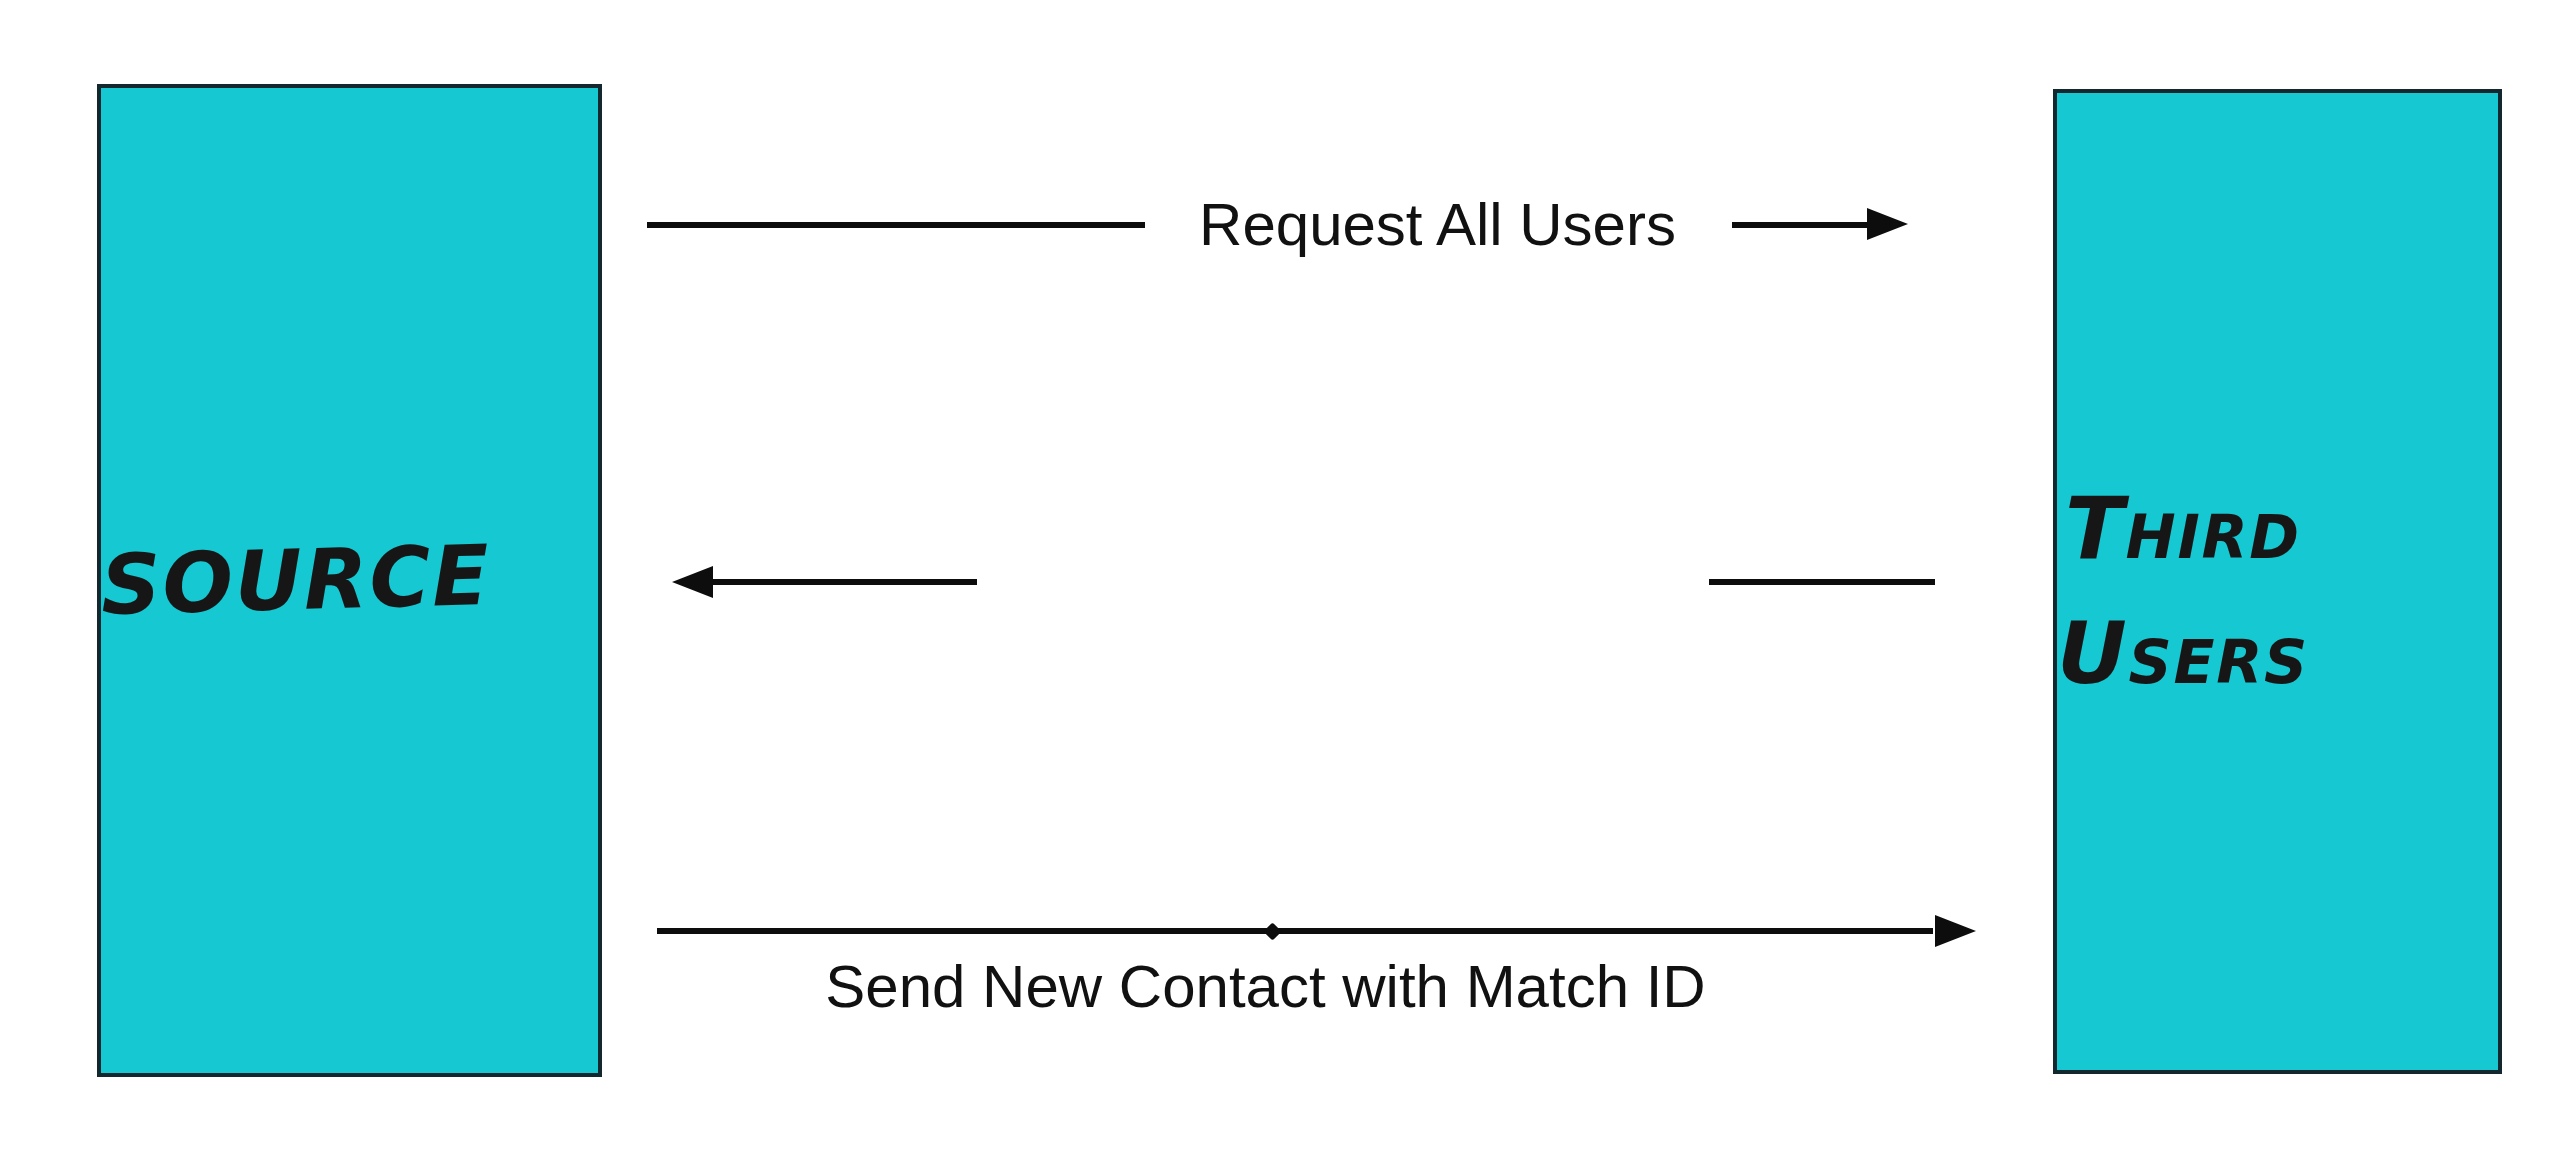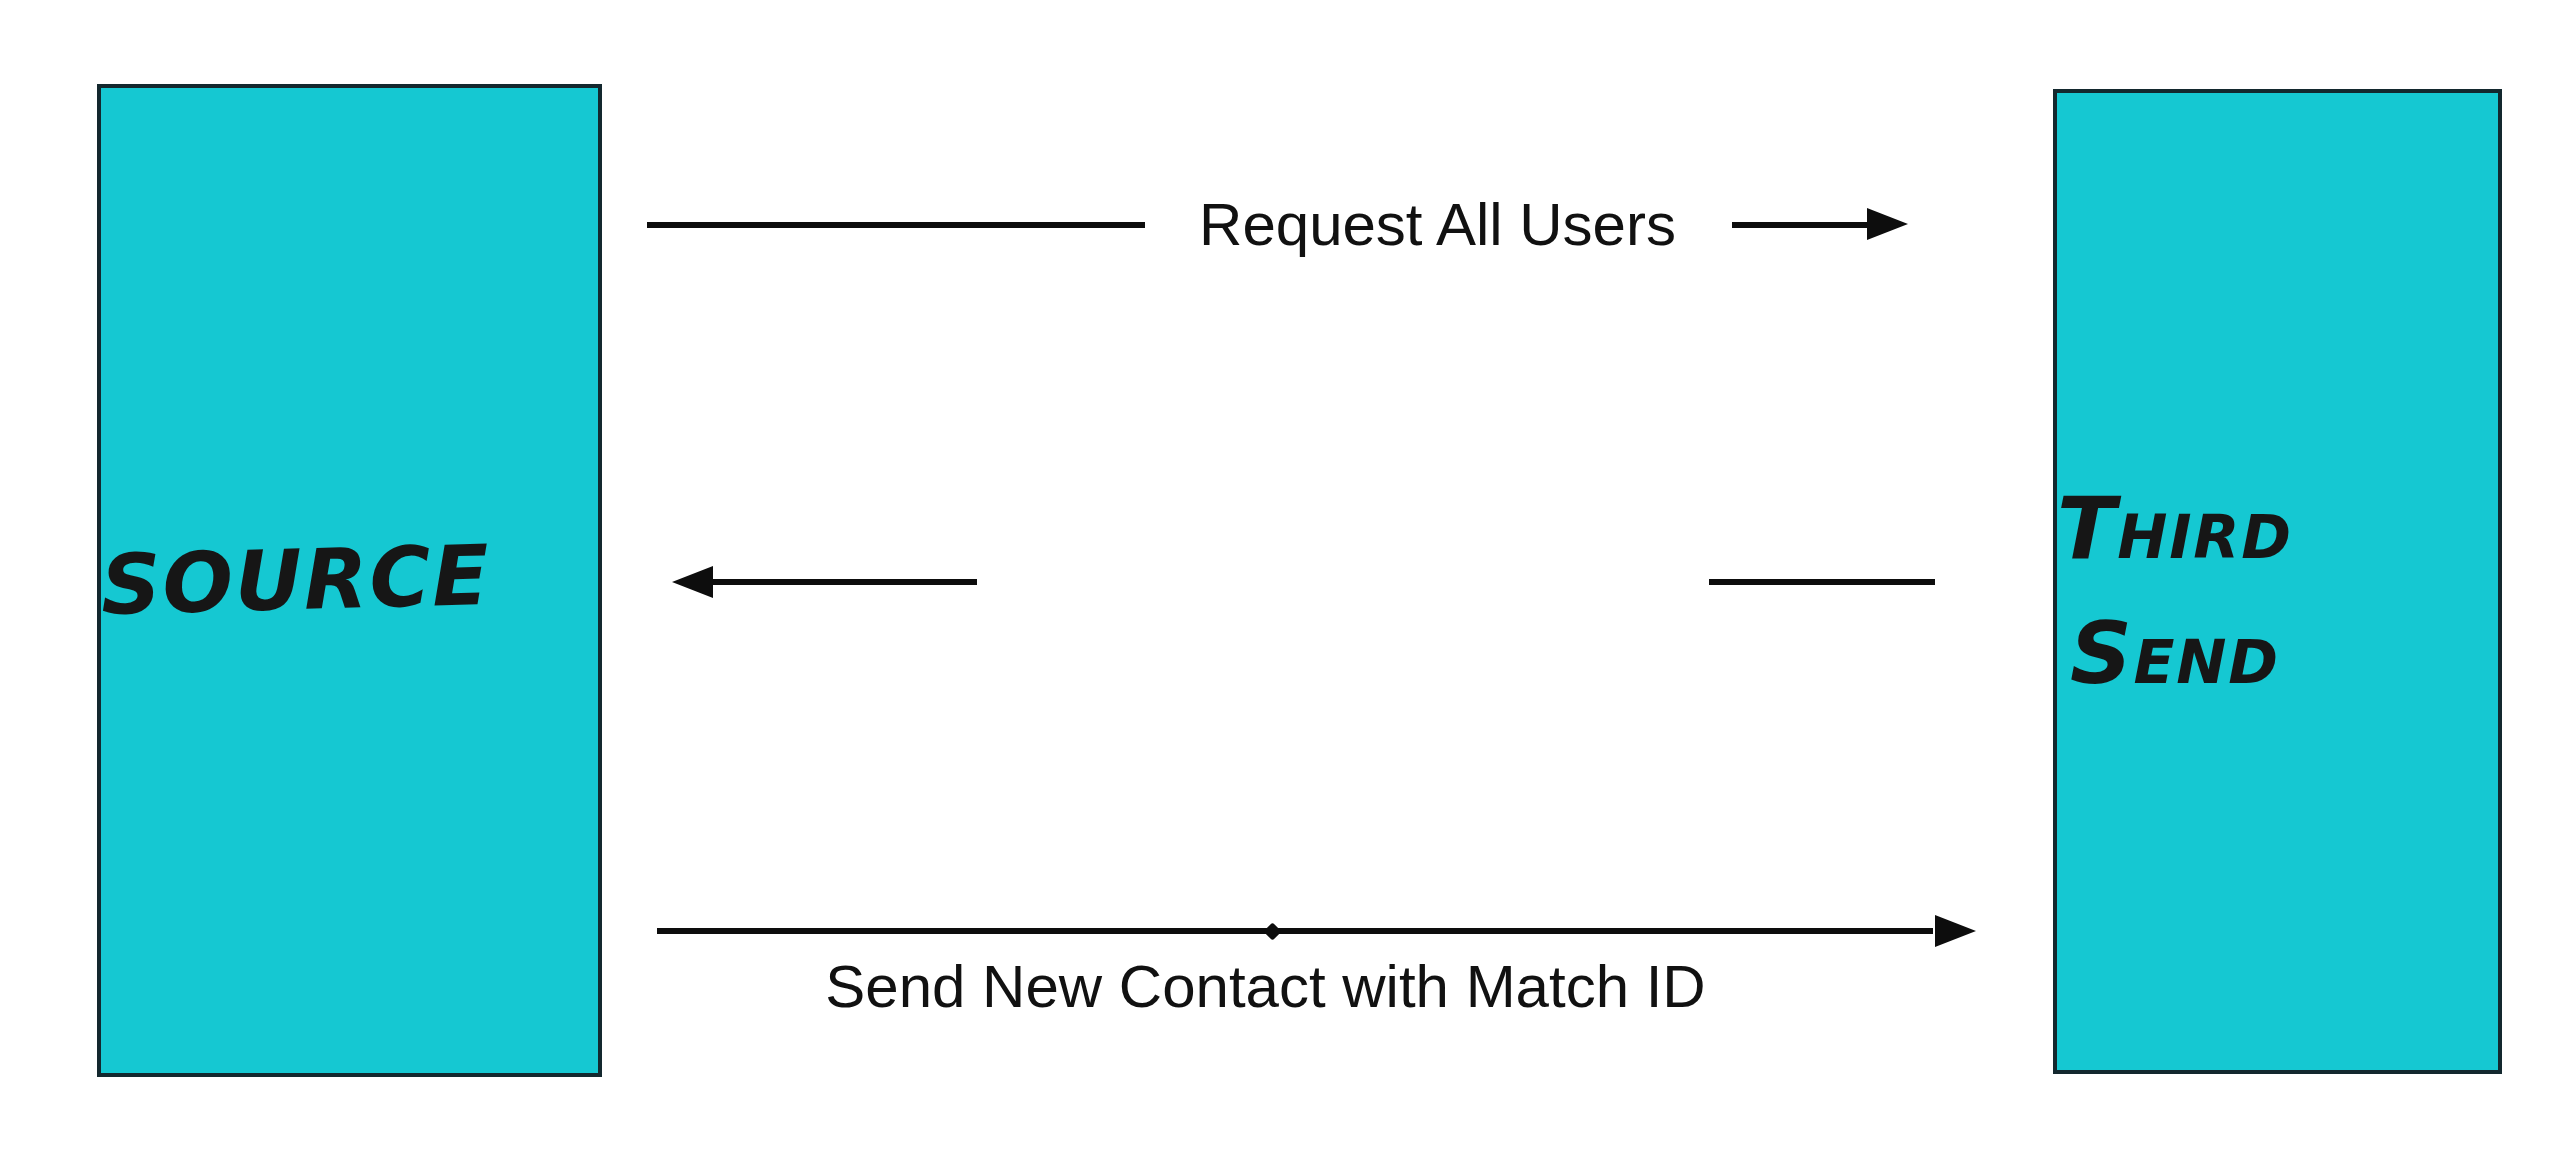--- a/index.html
+++ b/index.html
@@ -99,21 +99,21 @@
 
 <div id="canvas">
 
   <div class="actor-box" id="source-box">
     <span class="marker source-label">SOURCE</span>
   </div>
 
   <div class="actor-box" id="third-party-box">
     <div class="marker tp-label">
       <div>Third</div>
-      <div>Send</div>
+      <div>Users</div>
     </div>
   </div>
 
   <div class="hline" style="left:647px; top:222px; width:498px;"></div>
   <div class="arrow-label" style="left:1145px; top:173px; width:585px; height:103px;">Request All Users</div>
   <div class="hline" style="left:1732px; top:222px; width:136px;"></div>
   <div class="head-right" style="left:1867px; top:208px;"></div>
 
   <div class="head-left" style="left:672px; top:566px;"></div>
   <div class="hline" style="left:710px; top:579px; width:267px;"></div>

